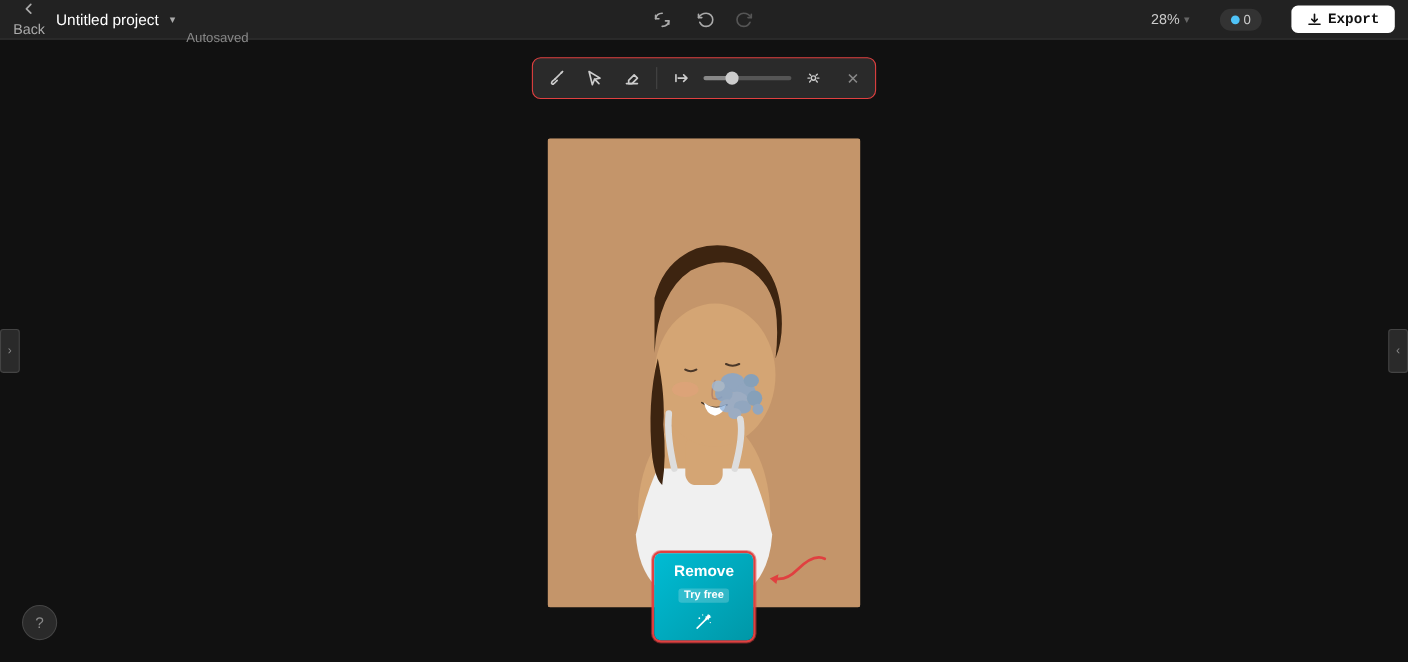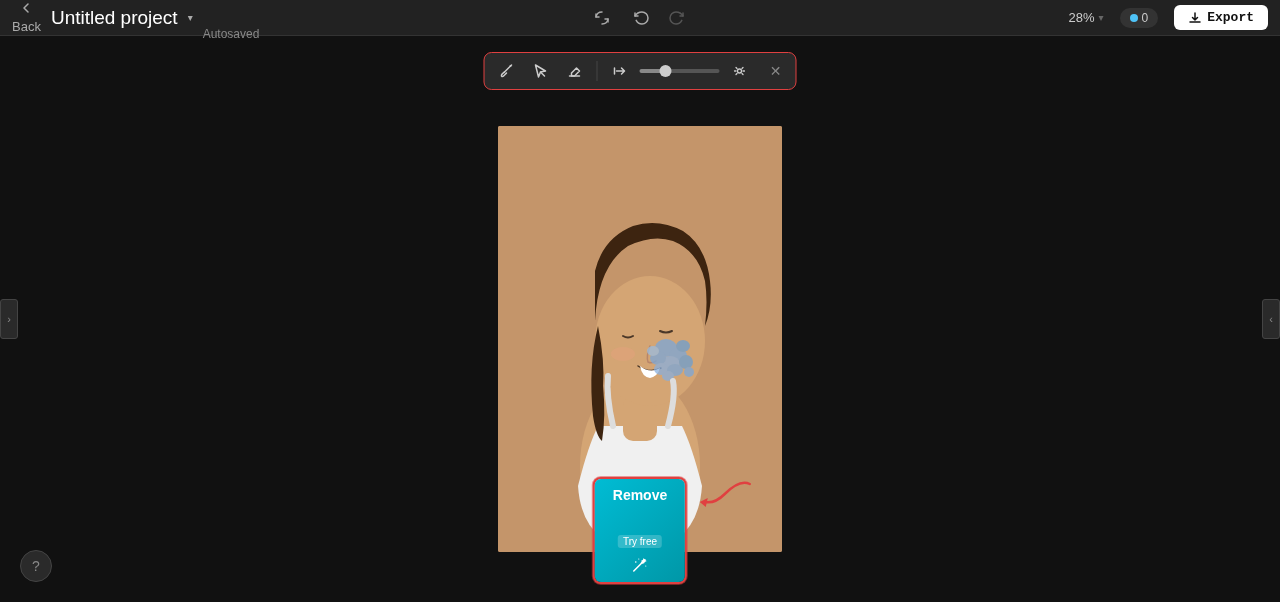--- a/index.html
+++ b/index.html
@@ -70,21 +70,21 @@
       align-items: center;
       justify-content: center;
       width: 24px;
       height: 24px;
     }
     .header-icon-btn.disabled { color: #555; cursor: default; }
 
     .header-right {
       display: flex;
       align-items: center;
-      gap: 16px;
+      gap: 27px;
       justify-content: space-between;
     }
     .zoom-btn {
       display: flex;
       align-items: center;
       gap: 4px;
       color: #ccc;
       font-size: 13px;
       background: none;
       border: none;
@@ -263,22 +263,21 @@
       align-items: center;
       gap: 8px;
       box-shadow: 0 0 0 2px #e04040, 0 0 0 3px rgba(224,64,64,0.5);
       flex-direction: column;
     }
     .try-free-badge {
       background: rgba(255,255,255,0.2);
       border-radius: 3px;
       padding: 1px 5px;
       font-size: 10px;
-      font-weight: 400;
-      margin-top: 24px;
+      font-weight: 700;
     }
 
     
     .help-btn {
       position: absolute;
       bottom: 20px;
       left: 20px;
       width: 32px;
       height: 32px;
       border-radius: 50%;
@@ -306,21 +305,21 @@
 <body>
 
 <div class="header">
   <div class="header-left">
     <button class="back-btn">
       <svg width="14" height="14" viewBox="0 0 14 14" fill="none">
         <path d="M9 3L5 7L9 11" stroke="#aaa" stroke-width="1.5" stroke-linecap="round" stroke-linejoin="round"></path>
       </svg>
       <span>Back</span>
     </button>
-    <span style="color:#fff;font-size:19px;font-weight:500;">Untitled project</span>
+    <span style="color:#fff;font-size:14px;font-weight:500;">Untitled project</span>
     <span class="title-dropdown">▾</span>
     <span class="autosaved">Autosaved</span>
   </div>
 
   <div class="header-center">
     <button class="header-icon-btn" title="Restore">
       <svg width="18" height="18" viewBox="0 0 18 18" fill="none">
         <path d="M9 3C6 3 3.5 5 3 8" stroke="#aaa" stroke-width="1.5" stroke-linecap="round"></path>
         <path d="M3 5V8H6" stroke="#aaa" stroke-width="1.5" stroke-linecap="round" stroke-linejoin="round"></path>
         <path d="M9 15C12 15 14.5 13 15 10" stroke="#aaa" stroke-width="1.5" stroke-linecap="round"></path>

